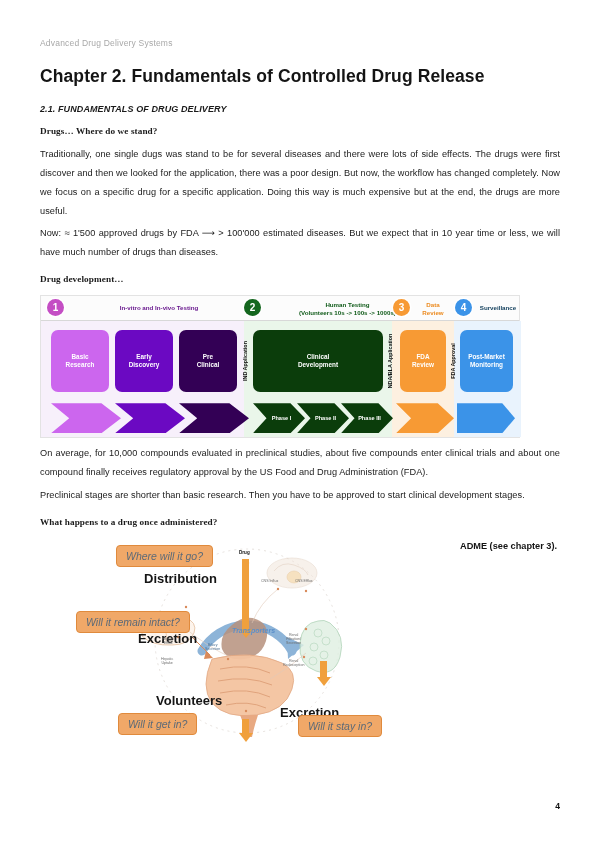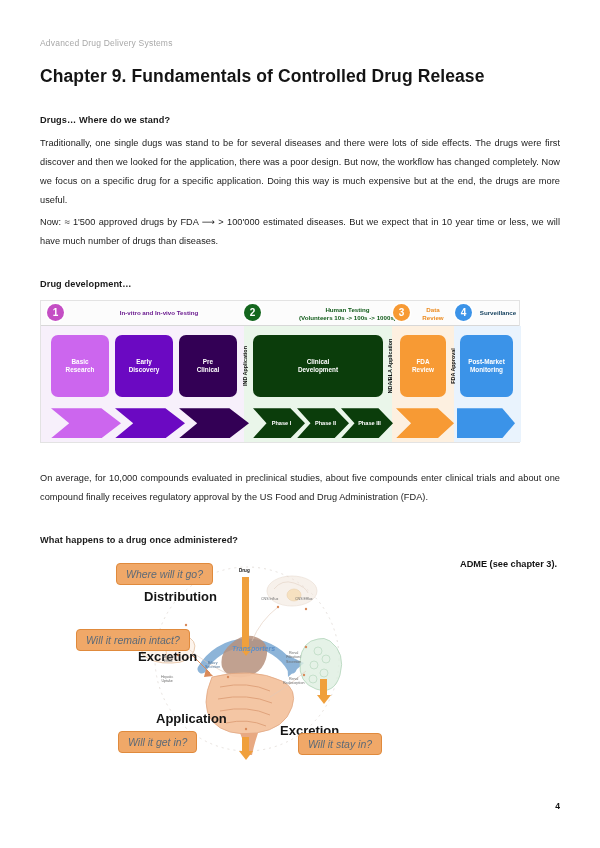--- a/index.html
+++ b/index.html
@@ -44,22 +44,23 @@
   .section-title {
     font-size: 9px;
     font-weight: bold;
     font-style: italic;
     margin-top: 17px;
     letter-spacing: .1px;
   }
   .bold-line {
     font-size: 9.2px;
     font-weight: bold;
-    margin-top: 28px;
+    margin-top: 12px;
     letter-spacing: .1px;
+    font-family: Liberation Serif, serif;
   }
   p.body-text {
     font-size: 9.2px;
     line-height: 2.05;
     margin: 9px 0 0 0;
     text-align: justify;
     letter-spacing: .05px;
   }
   p.body-text.tight { margin-top: 4px; }
 
@@ -234,22 +235,23 @@
   svg { display: block; }
 </style>
 </head>
 <body>
 
 <div class="page">
   <div class="content">
 
     <div class="running-head">Advanced Drug Delivery Systems</div>
 
-    <h1 class="chapter-title">Chapter 9. Fundamentals of Controlled Drug Release</h1>
-
+    <h1 class="chapter-title">Chapter 2. Fundamentals of Controlled Drug Release</h1>
+
+    <div class="section-title">2.1. FUNDAMENTALS OF DRUG DELIVERY</div>
 
     <div class="bold-line">Drugs… Where do we stand?</div>
 
     <p class="body-text">Traditionally, one single dugs was stand to be for several diseases and there were lots of side effects. The drugs were first discover and then we looked for the application, there was a poor design. But now, the workflow has changed completely. Now we focus on a specific drug for a specific application. Doing this way is much expensive but at the end, the drugs are more useful.</p>
 
     <p class="body-text tight">Now: ≈ 1'500 approved drugs by FDA ⟶ &gt; 100'000 estimated diseases. But we expect that in 10 year time or less, we will have much number of drugs than diseases.</p>
 
     <div class="bold-line">Drug development…</div>
 
     <div class="fig-drugdev">
@@ -321,22 +323,23 @@
         </div>
         <div class="dd-chev" style="left:300px; width:52px; background:#0b3d0b;">
           <span>Phase III</span>
         </div>
 
         <div class="dd-chev" style="left:355px; width:58px; background:#f79a34;"></div>
         <div class="dd-chev flat" style="left:416px; width:58px; background:#3b93e8;"></div>
       </div>
     </div>
 
-    <p class="body-text" style="margin-top:26px;">On average, for 10,000 compounds evaluated in preclinical studies, about five compounds enter clinical trials and about one compound finally receives regulatory approval by the US Food and Drug Administration (FDA).</p>
-
+    <p class="body-text" style="margin-top:6px;">On average, for 10,000 compounds evaluated in preclinical studies, about five compounds enter clinical trials and about one compound finally receives regulatory approval by the US Food and Drug Administration (FDA).</p>
+
+    <p class="body-text tight">Preclinical stages are shorter than basic research. Then you have to be approved to start clinical development stages.</p>
 
     <div class="bold-line">What happens to a drug once administered?</div>
 
     <div class="fig-adme">
 
       <div class="adme-note">ADME (see chapter 3).</div>
 
       <svg width="330" height="210" viewBox="0 0 330 210">
 
         <circle cx="165" cy="108" r="92" fill="none" stroke="#e7e2de" stroke-width="1" stroke-dasharray="2 4"></circle>
@@ -408,21 +411,21 @@
       <div class="arr-down" style="left:238px; top:128px; height:18px;"></div>
       <div class="arr-head" style="left:234.5px; top:144px;"></div>
 
       <div class="arr-down" style="left:160px; top:186px; height:16px;"></div>
       <div class="arr-head" style="left:156.5px; top:200px;"></div>
 
       <div class="adme-transporters" style="left:150px; top:94px;">Transporters</div>
 
       <div class="adme-stage" style="left:62px; top:38px;">Distribution</div>
       <div class="adme-stage" style="left:56px; top:98px;">Excretion</div>
-      <div class="adme-stage" style="left:74px; top:160px;">Application</div>
+      <div class="adme-stage" style="left:74px; top:160px;">Volunteers</div>
       <div class="adme-stage" style="left:198px; top:172px;">Excretion</div>
 
       <div class="adme-micro" style="left:179px; top:46px;">CNS Influx</div>
       <div class="adme-micro" style="left:213px; top:46px;">CNS Efflux</div>
       <div class="adme-micro" style="left:80px; top:104px;">Hepatic<br>Efflux</div>
       <div class="adme-micro" style="left:79px; top:124px;">Hepatic<br>Uptake</div>
       <div class="adme-micro" style="left:123px; top:110px; color:#4a6f93;">Biliary<br>Secretion</div>
       <div class="adme-micro" style="left:204px; top:100px;">Renal<br>Filtration/<br>Secretion</div>
       <div class="adme-micro" style="left:201px; top:126px;">Renal<br>Reabsorption</div>
 

